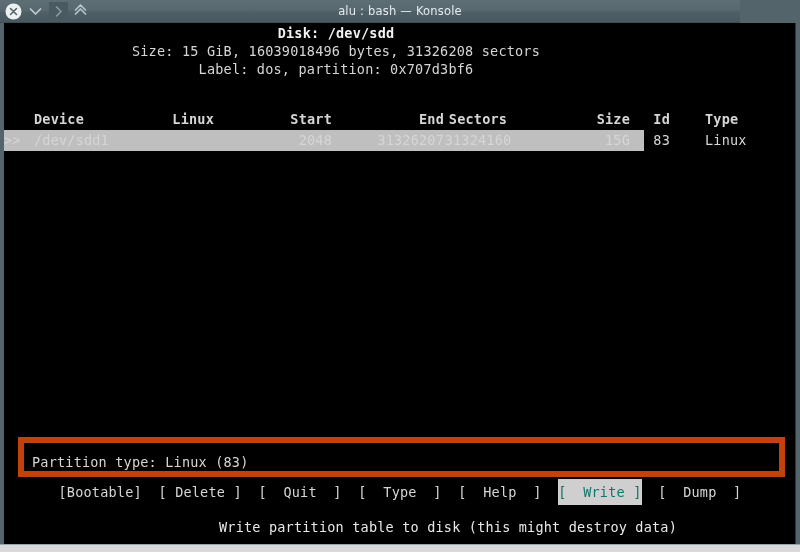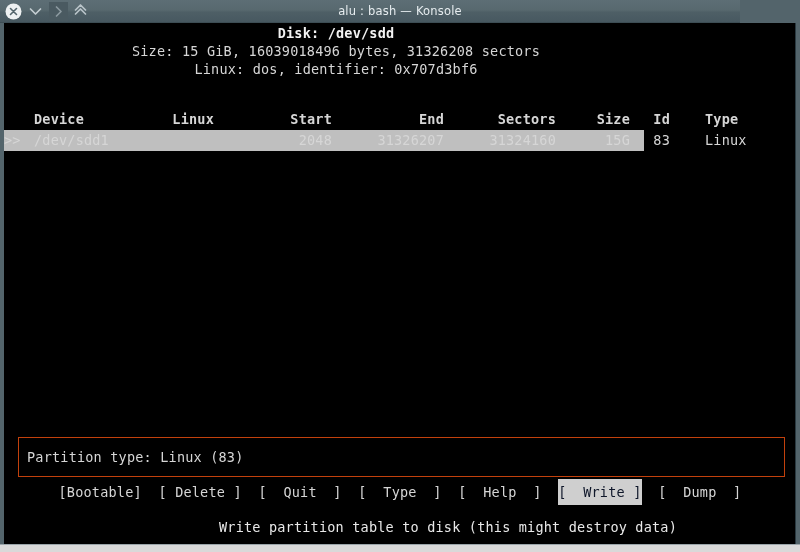--- a/index.html
+++ b/index.html
@@ -120,33 +120,33 @@
     top: 0;
     white-space: pre;
   }
 
   
   .c-marker { left: 0px;   width: 30px; text-align: left; }
   .c-device { left: 30px;  width: 130px; text-align: left; }
   .c-boot   { left: 150px; width: 60px;  text-align: right; }
   .c-start  { left: 228px; width: 100px; text-align: right; }
   .c-end    { left: 340px; width: 100px; text-align: right; }
-  .c-sect   { left: 452px; width: 100px; text-align: right; }
+  .c-sect   { left: 424px; width: 100px; text-align: center; }
   .c-size   { left: 560px; width: 66px;  text-align: right; }
   .c-id     { left: 636px; width: 30px;  text-align: right; }
   .c-type   { left: 674px; width: 110px; text-align: left; margin-left: 27px; }
 
   
   #ptbox {
     position: absolute;
     left: 14px;
     top: 414px;
     width: 767px;
     height: 40px;
-    border: 1px solid #c2410c;
+    border: 6px solid #c2410c;
     box-sizing: border-box;
   }
   #ptbox-text {
     position: absolute;
     left: 8px;
     top: 11px;
     line-height: 17px;
   }
 
   
@@ -161,21 +161,21 @@
   }
   .menu-item {
     display: inline-block;
     white-space: pre;
     color: #d6d6d6;
     padding: 0;
     margin: 0;
   }
   .menu-item.active {
     background: #cfcfcf;
-    color: #0f172a;
+    color: #0f766e;
   }
   .menu-gap { display: inline-block; white-space: pre; }
 
   
   #status {
     position: absolute;
     left: 0;
     top: 495px;
     width: 792px;
     text-align: center;
@@ -231,21 +231,21 @@
 
     <div id="titlebar-title">alu : bash — Konsole</div>
   </div>
 
   <div id="terminal">
     <div id="term-right-edge"></div>
 
     <div id="hdr">
       <div class="mono line" id="hdr-disk">Disk: /dev/sdd</div>
       <div class="mono line">Size: 15 GiB, 16039018496 bytes, 31326208 sectors</div>
-      <div class="mono line">Linux: dos, identifier: 0x707d3bf6</div>
+      <div class="mono line">Label: dos, partition: 0x707d3bf6</div>
     </div>
 
     <div id="table">
 
       <div class="trow header mono">
         <span class="cell c-device mono">Device</span>
         <span class="cell c-boot mono">Linux</span>
         <span class="cell c-end mono">End</span>
         <span class="cell c-start mono">Start</span>
         <span class="cell c-sect mono">Sectors</span>

